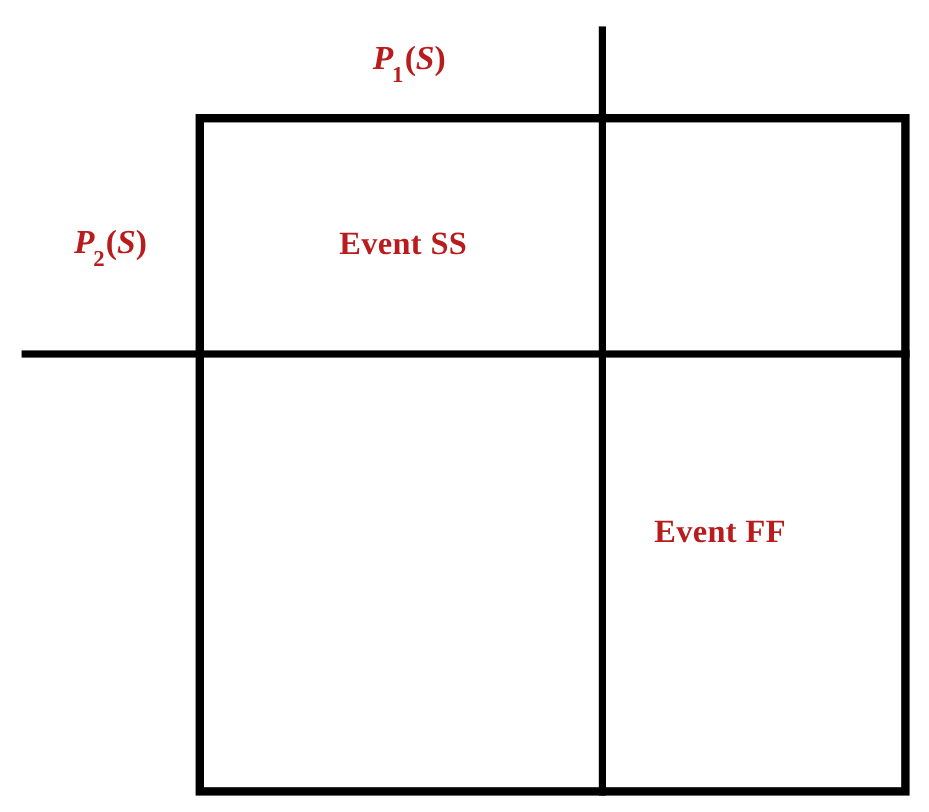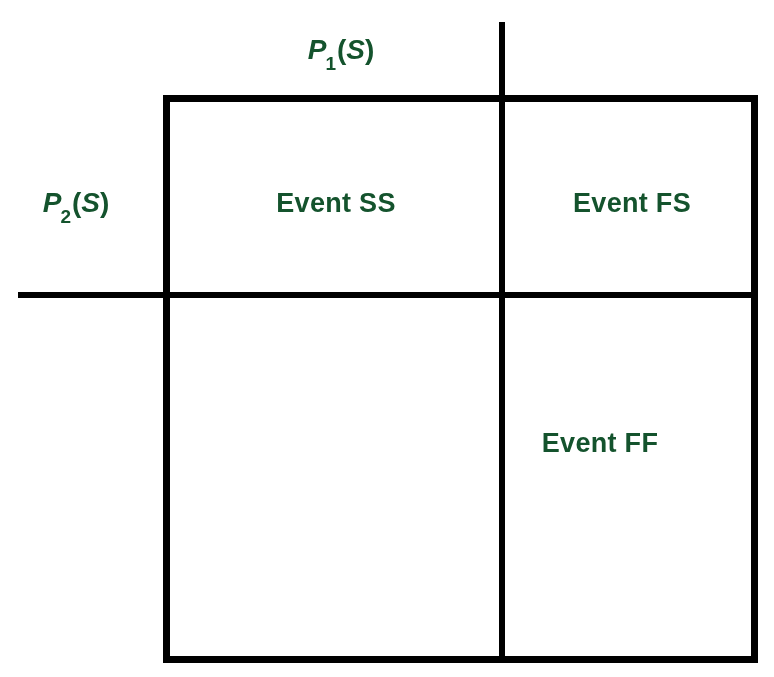--- a/index.html
+++ b/index.html
@@ -7,22 +7,22 @@
     margin: 0;
     padding: 0;
     background: #ffffff;
   }
   #canvas {
     position: relative;
     width: 774px;
     height: 677px;
     background: #ffffff;
     overflow: hidden;
-    font-family: Liberation Sans, sans-serif;
-    color: #14532d;
+    font-family: Liberation Serif, serif;
+    color: #b91c1c;
   }
 
   
   .axis-line {
     position: absolute;
     background: #000000;
   }
   #vertical-divider {
     left: 499px;
     top: 22px;
@@ -81,36 +81,35 @@
     position: relative;
     top: 4px;
     left: -1px;
   }
   .axis-label .paren {
     font-style: normal;
     font-weight: bold;
   }
   #label-p1s { left: 341px; top: 52px; }
   #label-p1f { left: 633px; top: 52px; }
-  #label-p2s { left: 76px;  top: 205px; text-align: center; }
+  #label-p2s { left: 92px;  top: 205px; text-align: center; }
   #label-p2f { left: 88px;  top: 443px; }
 </style>
 </head>
 <body>
 
 <div id="canvas">
 
   <div class="axis-line" id="vertical-divider"></div>
   <div class="axis-line" id="horizontal-divider"></div>
 
   <div id="outer-box"></div>
 
   <div class="axis-label" id="label-p1s"><span>P</span><span class="sub">1</span><span class="paren">(</span><span>S</span><span class="paren">)</span></div>
 
 
   <div class="axis-label" id="label-p2s"><span>P</span><span class="sub">2</span><span class="paren">(</span><span>S</span><span class="paren">)</span></div>
 
 
   <div class="cell-label" id="cell-ss">Event SS</div>
-  <div class="cell-label" id="cell-fs">Event FS</div>
   <div class="cell-label" id="cell-ff">Event FF</div>
 
 </div>
 
 </body></html>

